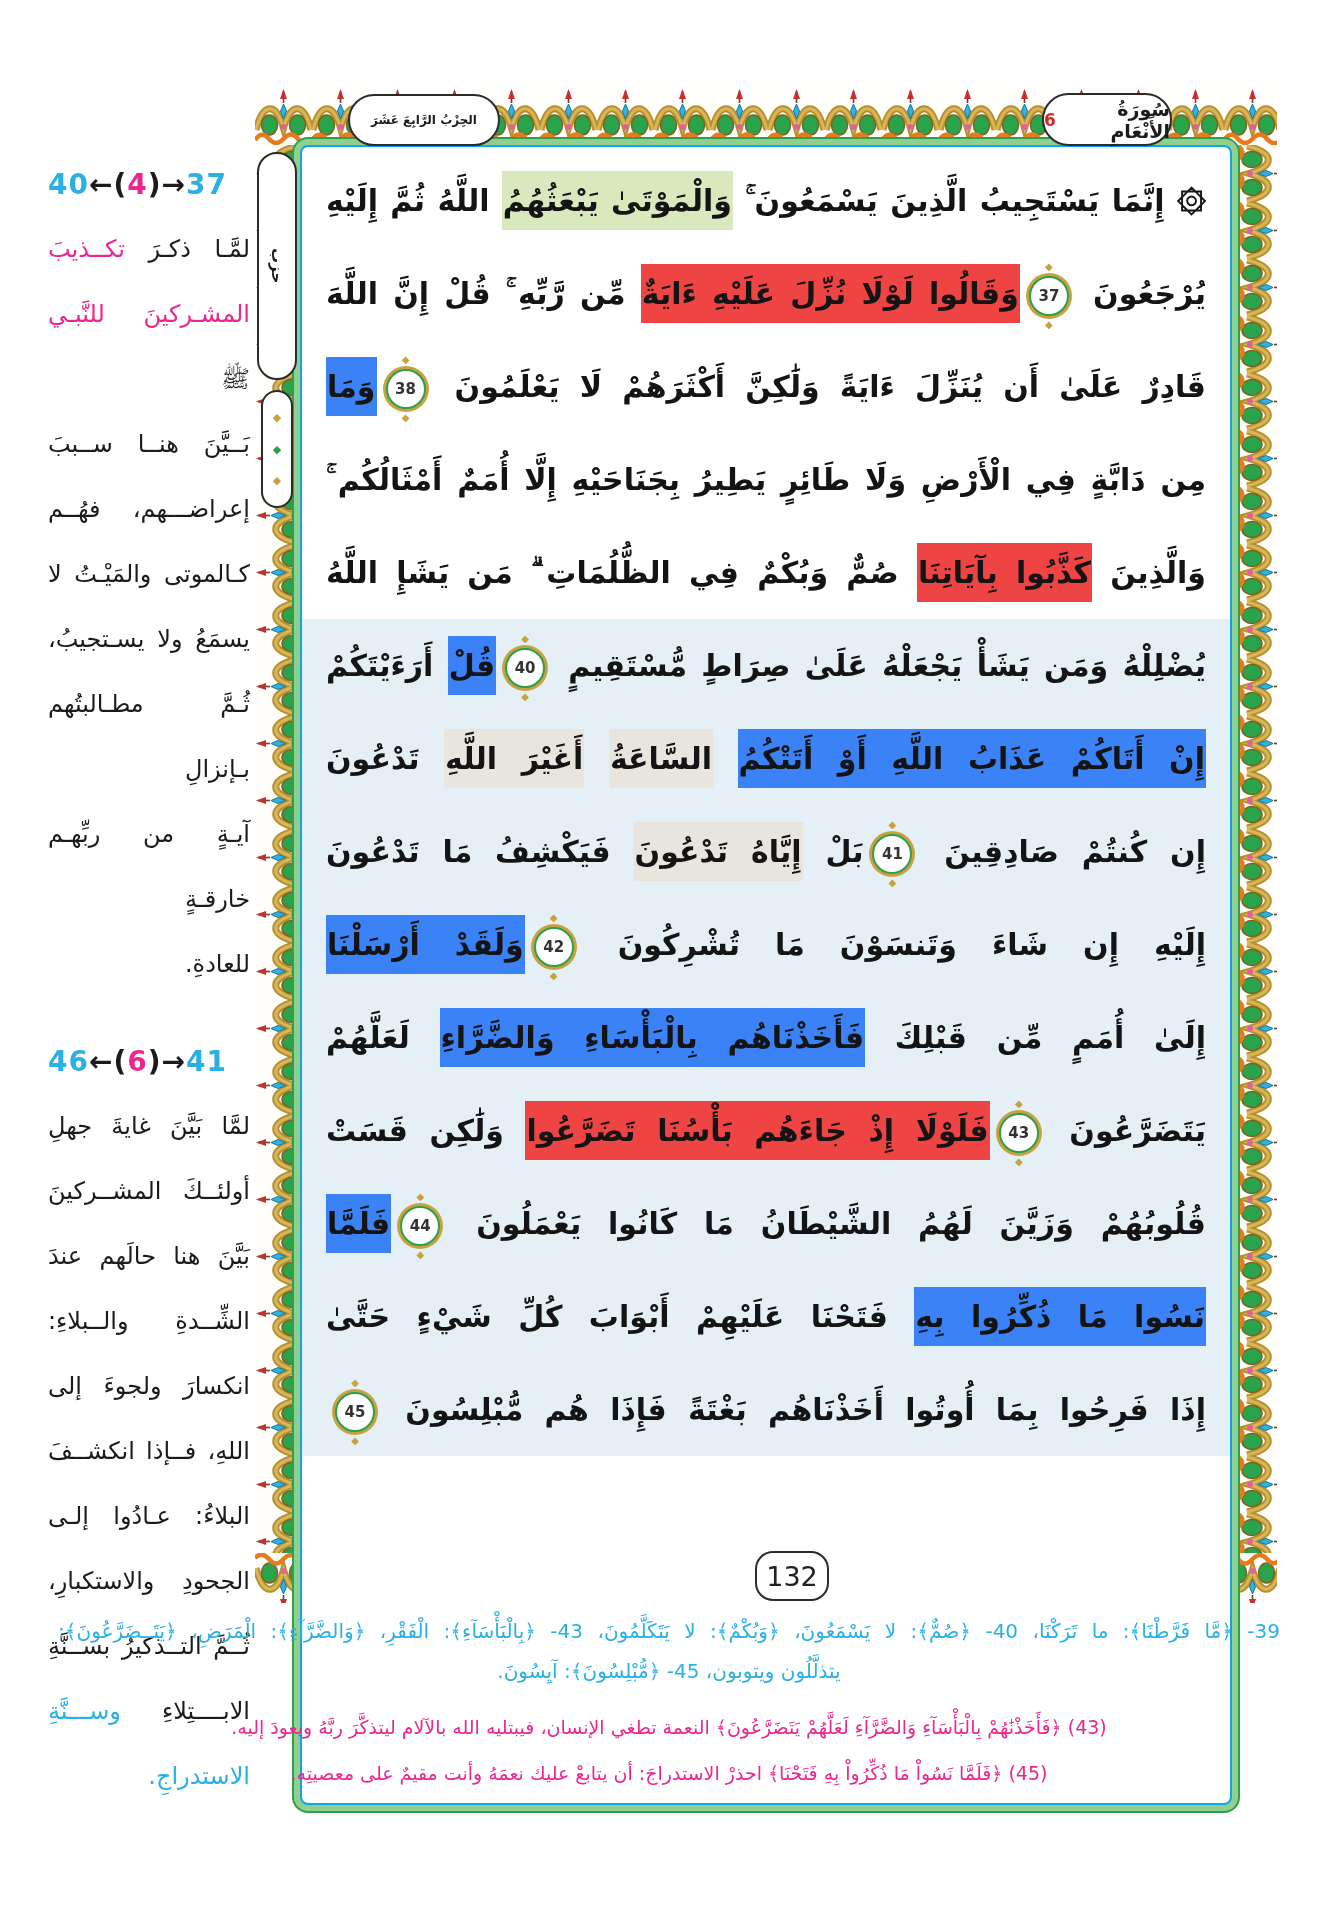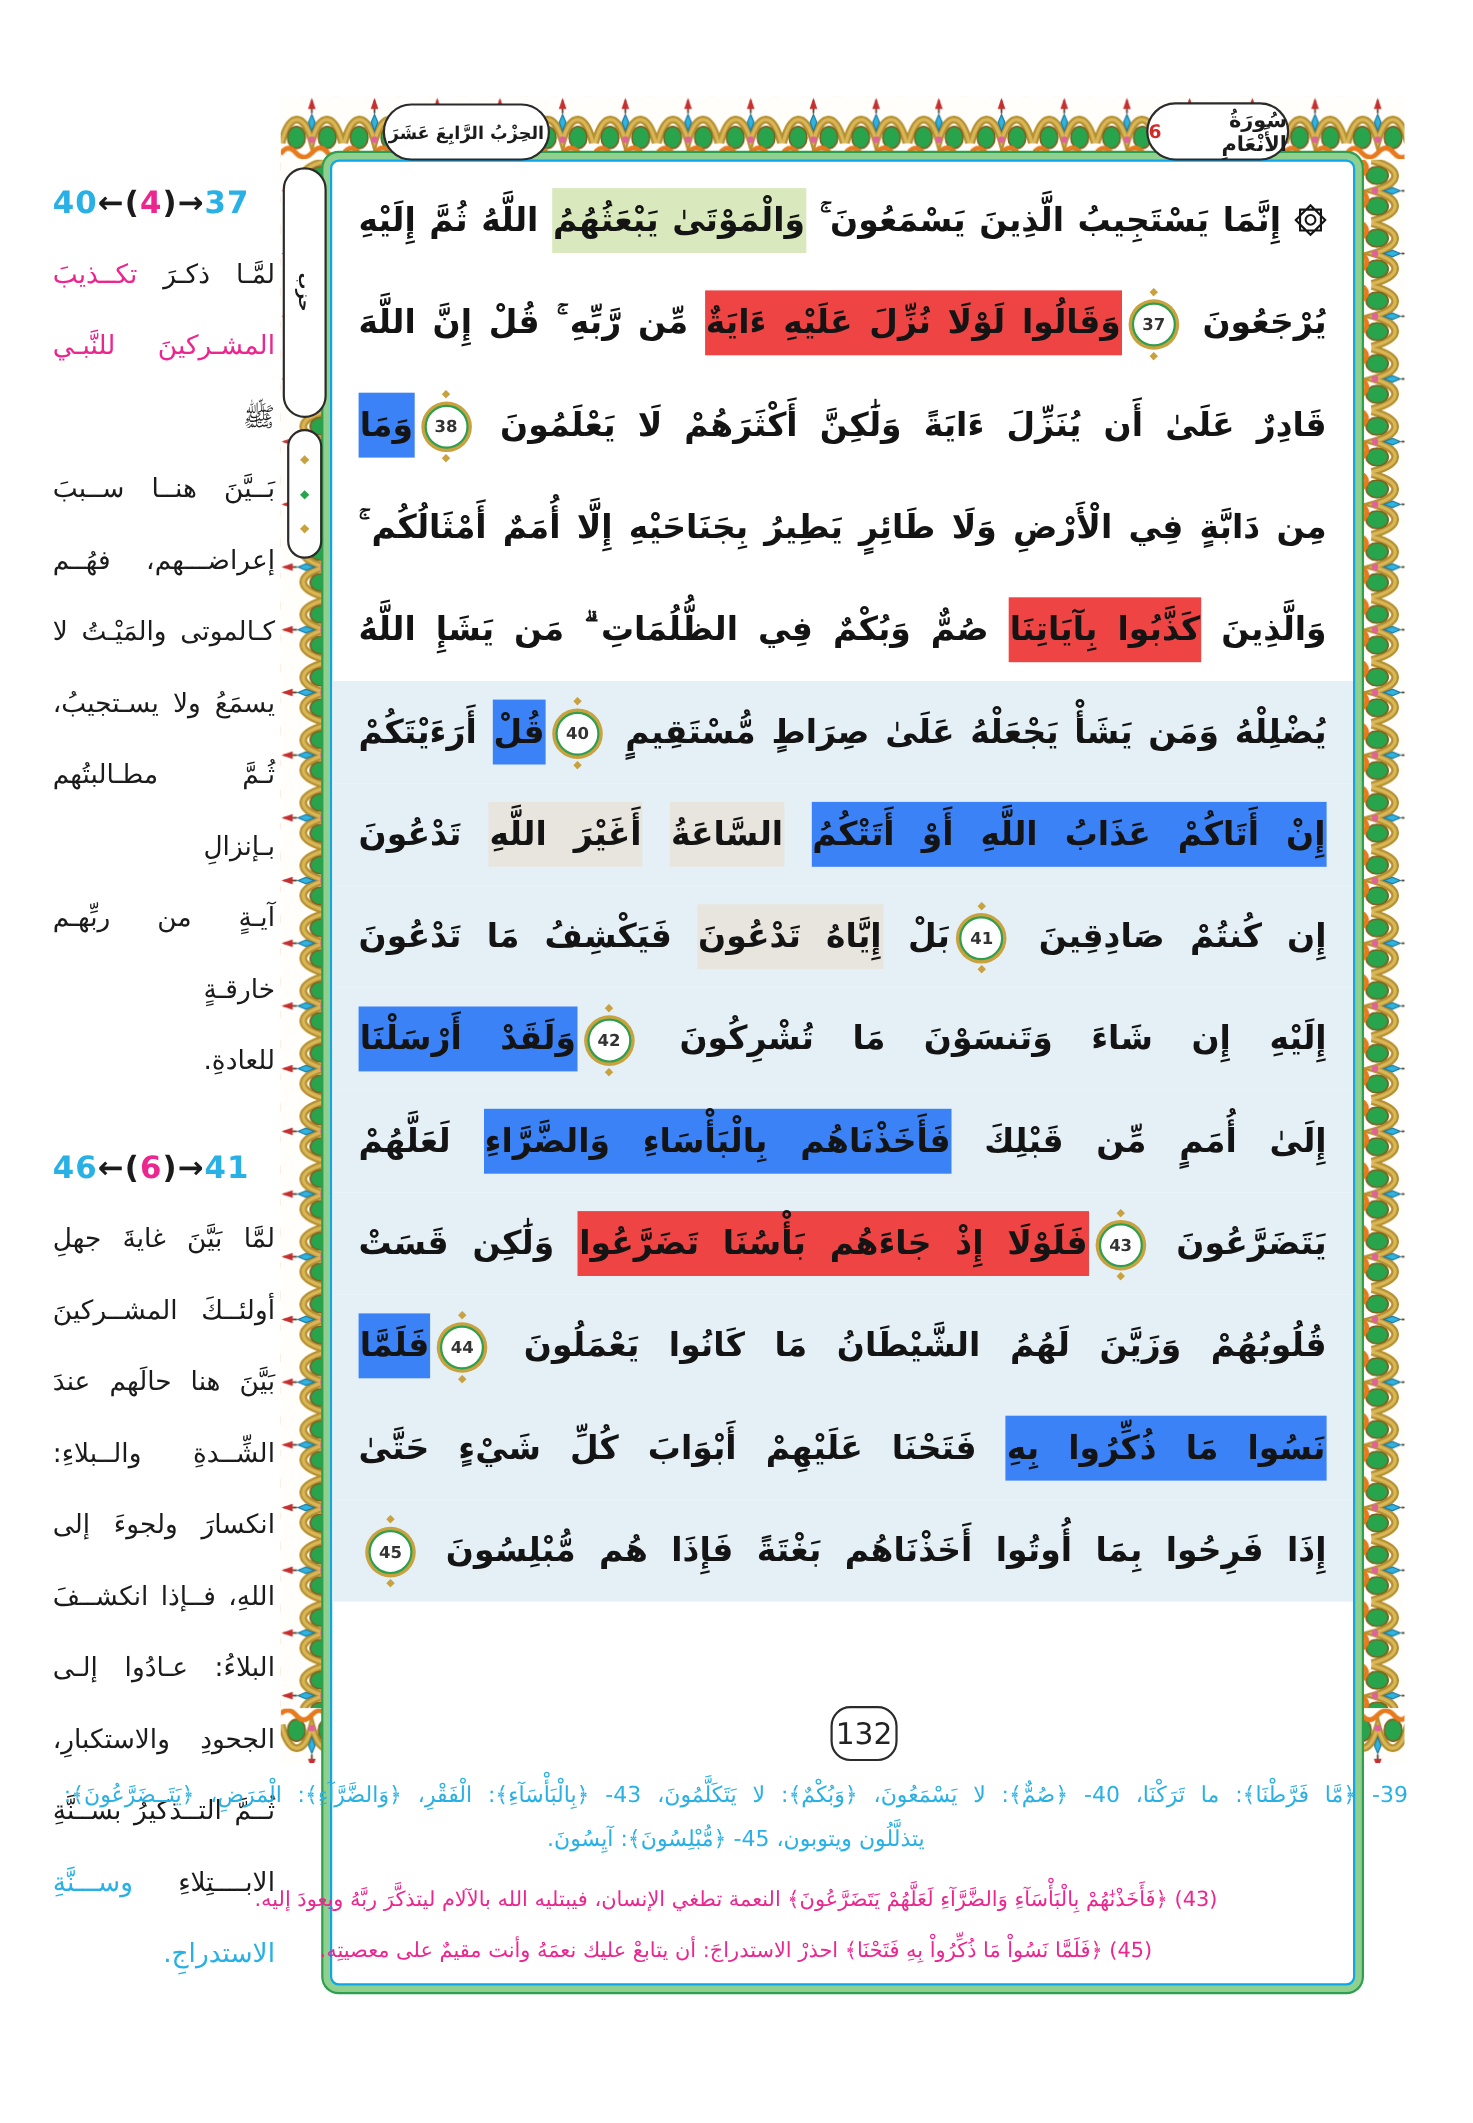--- a/index.html
+++ b/index.html
@@ -18,25 +18,25 @@
   .frame{position:absolute;left:255px;top:88px;width:1022px;height:1515px;}
   .b-top,.b-bottom,.b-left,.b-right{position:absolute;z-index:1;}
   .b-top{left:0;top:0;width:1022px;height:57px;}
   .b-bottom{left:0;bottom:0;width:1022px;height:50px;}
   .b-left{left:0;top:57px;width:45px;height:1408px;}
   .b-right{right:0;top:57px;width:45px;height:1408px;}
   
   .cart{position:absolute;background:#fff;border:2px solid #2b2b2b;display:flex;align-items:center;justify-content:center;z-index:3;box-sizing:border-box;}
   .cart-surah{left:787px;top:5px;width:130px;height:53px;border-radius:27px;font-size:19px;font-weight:bold;direction:rtl;gap:5px;}
   .cart-surah .num{color:#d22a2a;font-size:17px;}
-  .cart-hizb{left:93px;top:6px;width:152px;height:52px;border-radius:26px;font-size:16px;font-weight:bold;white-space:nowrap;}
+  .cart-hizb{left:93px;top:6px;width:152px;height:52px;border-radius:26px;font-size:12px;font-weight:bold;white-space:nowrap;}
   .cart-side{left:2px;top:64px;width:40px;height:228px;border-radius:20px;writing-mode:vertical-rl;font-size:15px;font-weight:bold;letter-spacing:3px;}
   .side-orn{position:absolute;left:6px;top:302px;width:32px;height:118px;border:2px solid #2b2b2b;border-radius:16px;background:#fff;display:flex;flex-direction:column;align-items:center;justify-content:space-evenly;color:#c9a23f;font-size:11px;z-index:3;box-sizing:border-box;}
   .side-orn .g{color:#28a44d;}
-  .cart-page{left:500px;top:1463px;width:61px;height:50px;border-radius:18px;font-size:27px;color:#222;}
+  .cart-page{left:500px;top:1463px;width:74px;height:50px;border-radius:18px;font-size:27px;color:#222;}
   
   .textarea{
     position:absolute;left:45px;top:57px;width:932px;height:1660px;box-sizing:border-box;
     background:#fff;border:2px solid #0ea5e9;border-radius:8px;
     box-shadow:0 0 0 6px #8fd08f,0 0 0 8px #2e9e4f;
     padding:7px 14px 0;overflow:hidden;z-index:2;
   }
   .qline{
     height:93px;line-height:93px;font-size:30px;font-weight:bold;direction:rtl;
     text-align:justify;text-align-last:justify;color:#141414;padding:0 10px;overflow:hidden;

